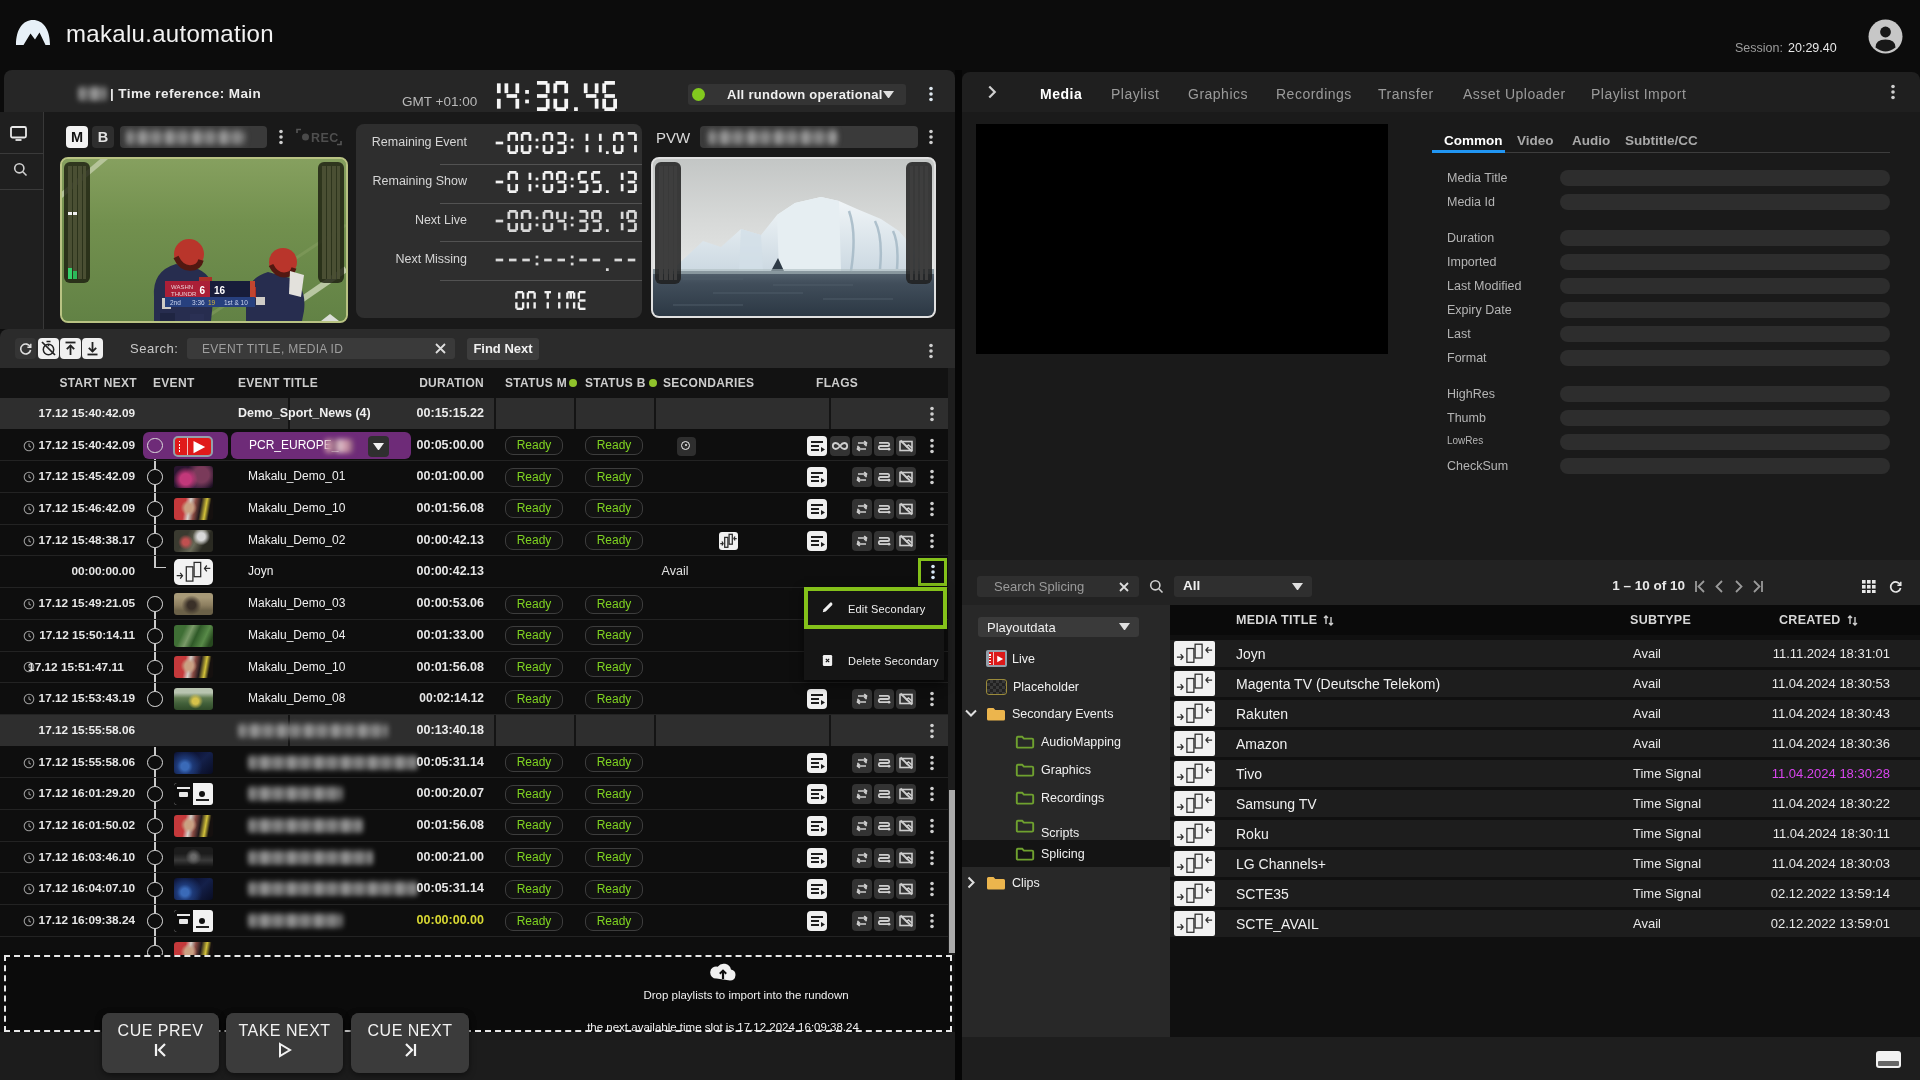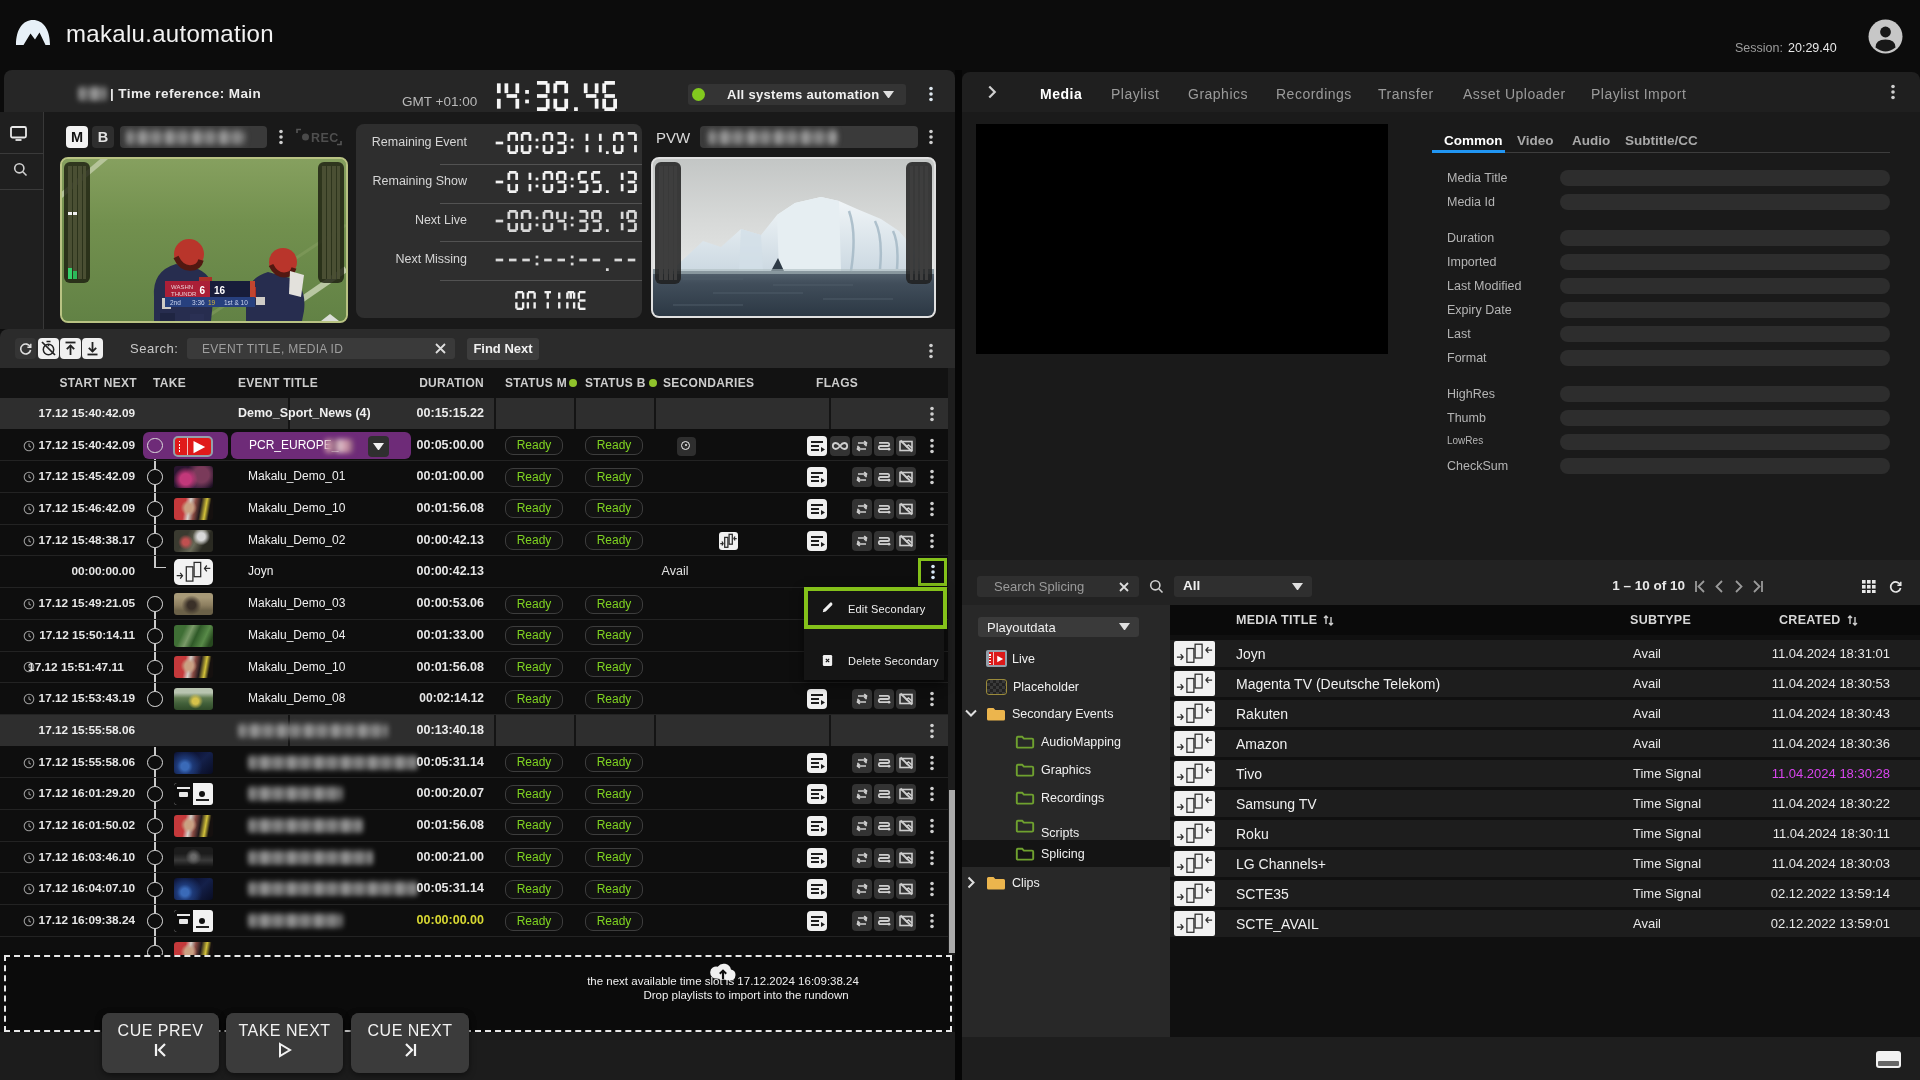--- a/index.html
+++ b/index.html
@@ -55,21 +55,21 @@
       <rect x="118.49" y="0.00" width="10.57" height="3.75"></rect>
       <rect x="116.42" y="2.33" width="3.75" height="9.86"></rect>
       <rect x="118.49" y="13.12" width="10.57" height="3.75"></rect>
       <rect x="116.42" y="17.81" width="3.75" height="9.86"></rect>
       <rect x="118.49" y="26.25" width="10.57" height="3.75"></rect>
       <rect x="127.37" y="17.81" width="3.75" height="9.86"></rect>
     </g>
   </svg>
 <div class="abs" style="left:688px;top:84px;width:218px;height:21px;background:#343434;border-radius:3px"></div>
 <div class="abs" style="left:692px;top:88px;width:13px;height:13px;border-radius:50%;background:#82c91e"></div>
-<div class="abs" style="left:727px;top:87px;font-size:13px;font-weight:bold;color:#f0f0f0;letter-spacing:0.3px">All systems automation</div>
+<div class="abs" style="left:727px;top:87px;font-size:13px;font-weight:bold;color:#f0f0f0;letter-spacing:0.3px">All rundown operational</div>
 <svg style="position:absolute;left:882.5px;top:91.15px" width="11.0" height="7">
     <path d="M0 0 H11.0 L5.5 7.699999999999999 Z" fill="#e0e0e0"></path>
   </svg>
 <svg style="position:absolute;left:927px;top:85px" width="8" height="18">
     <g fill="#dfe8f0">
       <circle cx="4" cy="3.5" r="1.8"></circle>
       <circle cx="4" cy="9" r="1.8"></circle>
       <circle cx="4" cy="14.5" r="1.8"></circle>
     </g>
   </svg>
@@ -447,21 +447,21 @@
 <div class="abs" style="left:467px;top:338px;width:72px;height:22px;background:#3d3d3d;border-radius:3px;color:#f0f0f0;font-size:13px;font-weight:bold;text-align:center;line-height:22px">Find Next</div>
 <svg style="position:absolute;left:927px;top:342px" width="8" height="18">
     <g fill="#cfcfcf">
       <circle cx="4" cy="3.5" r="1.8"></circle>
       <circle cx="4" cy="9" r="1.8"></circle>
       <circle cx="4" cy="14.5" r="1.8"></circle>
     </g>
   </svg>
 <div class="abs" style="left:0;top:368px;width:955px;height:30px;background:#121212"></div>
 <div class="abs" style="left:17px;top:376px;width:120px;text-align:right;font-size:12px;font-weight:bold;color:#cdcdcd;letter-spacing:0.3px">START NEXT</div>
-<div class="abs" style="left:153px;top:376px;font-size:12px;font-weight:bold;color:#cdcdcd;letter-spacing:0.3px">TAKE</div>
+<div class="abs" style="left:153px;top:376px;font-size:12px;font-weight:bold;color:#cdcdcd;letter-spacing:0.3px">EVENT</div>
 <div class="abs" style="left:238px;top:376px;font-size:12px;font-weight:bold;color:#cdcdcd;letter-spacing:0.3px">EVENT TITLE</div>
 <div class="abs" style="left:364px;top:376px;width:120px;text-align:right;font-size:12px;font-weight:bold;color:#cdcdcd;letter-spacing:0.3px">DURATION</div>
 <div class="abs" style="left:505px;top:376px;font-size:12px;font-weight:bold;color:#cdcdcd;letter-spacing:0.3px">STATUS M</div>
 <div class="abs" style="left:585px;top:376px;font-size:12px;font-weight:bold;color:#cdcdcd;letter-spacing:0.3px">STATUS B</div>
 <div class="abs" style="left:663px;top:376px;font-size:12px;font-weight:bold;color:#cdcdcd;letter-spacing:0.3px">SECONDARIES</div>
 <div class="abs" style="left:816px;top:376px;font-size:12px;font-weight:bold;color:#cdcdcd;letter-spacing:0.3px">FLAGS</div>
 <div class="abs" style="left:569px;top:379px;width:8px;height:8px;border-radius:50%;background:#8fc32b"></div>
 <div class="abs" style="left:649px;top:379px;width:8px;height:8px;border-radius:50%;background:#8fc32b"></div>
 <div class="abs" style="left:154.39999999999998px;top:445.5px;width:1.6px;height:121.0px;background:#c9c9c9"></div>
 <div class="abs" style="left:154.39999999999998px;top:604.0px;width:1.6px;height:95.1px;background:#c9c9c9"></div>
@@ -1225,21 +1225,21 @@
 <path d="M4.5 5.5l4 4 M8.5 5.5l-4 4" stroke="#151515" stroke-width="1.4"></path>
   </svg>
 <div class="abs" style="left:848px;top:654.5px;font-size:11px;color:#f0f0f0;letter-spacing:0.2px">Delete Secondary</div>
 <div class="abs" style="left:4px;top:955px;width:948px;height:77px;background:#0b0b0b;border:2px dashed #e8e8e8"></div>
 <svg class="abs" style="left:710px;top:962px" width="26" height="19" viewBox="0 0 26 19">
 <path d="M6.5 16.5 a6 6 0 1 1 1.2-11.8 A7.5 7.5 0 0 1 21 7.5 a5.5 5.5 0 0 1-1 10.9 Z" fill="#f0f0f0"></path>
 <path d="M13 16 V9 M9.8 11.8 L13 8.6 L16.2 11.8" stroke="#0b0b0b" stroke-width="2" fill="none"></path>
 <rect x="11.9" y="12" width="2.2" height="5" fill="#0b0b0b"></rect>
   </svg>
 <div class="abs" style="left:446px;top:989px;width:600px;text-align:center;font-size:11.5px;color:#f0f0f0">Drop playlists to import into the rundown</div>
-<div class="abs" style="left:423px;top:975px;width:600px;text-align:center;font-size:11.5px;color:#f0f0f0">the next available time slot is 17.12.2024 16:09:38.24</div>
+<div class="abs" style="left:423px;top:1021px;width:600px;text-align:center;font-size:11.5px;color:#f0f0f0">the next available time slot is 17.12.2024 16:09:38.24</div>
 <div class="abs" style="left:102px;top:1013px;width:117px;height:60px;background:#3b3b3b;border-radius:8px;box-shadow:0 2px 6px rgba(0,0,0,0.5)">
     <div style="text-align:center;margin-top:9px;font-size:16px;color:#f2f2f2;letter-spacing:0.5px">CUE PREV</div>
     <div style="text-align:center;margin-top:2px"><svg width="18" height="16" viewBox="0 0 18 16">
         <g stroke="#f2f2f2" stroke-width="2.2" fill="none">
           <path d="M4 2v12"></path>
           <path d="M13 2 L7 8 L13 14"></path>
         </g>
       </svg></div>
   </div>
 <div class="abs" style="left:226px;top:1013px;width:117px;height:60px;background:#3b3b3b;border-radius:8px;box-shadow:0 2px 6px rgba(0,0,0,0.5)">
@@ -1426,21 +1426,21 @@
 <svg width="41" height="25">
 <g fill="none" stroke="#2a2a2a" stroke-width="1.25">
 <rect x="12.9" y="7.5" width="7.0" height="13.8"></rect>
 <rect x="21.1" y="3.2" width="7.0" height="13.8"></rect>
 <path d="M2.9 16.0 h5.7 M6.6 13.2 l2.5 2.8 -2.5 2.8"></path>
 <path d="M38.1 9.0 h-5.7 M34.4 6.2 l-2.5 2.8 2.5 2.8"></path>
 </g>
     </svg></div>
 <div class="abs" style="left:1236px;top:646px;font-size:14px;color:#f0f0f0">Joyn</div>
 <div class="abs" style="left:1633px;top:646px;font-size:13px;color:#e8e8e8">Avail</div>
-<div class="abs" style="left:1756px;top:646px;width:134px;text-align:right;font-size:13px;color:#e8e8e8">11.04.2024 18:31:01</div>
+<div class="abs" style="left:1756px;top:646px;width:134px;text-align:right;font-size:13px;color:#e8e8e8">11.11.2024 18:31:01</div>
 <div class="abs" style="left:1170px;top:670px;width:750px;height:27px;background:#1d1d1d"></div>
 <div style="position:absolute;left:1174px;top:671px;width:41px;height:25px;background:#f2f2f2;border-radius:2px">
 <svg width="41" height="25">
 <g fill="none" stroke="#2a2a2a" stroke-width="1.25">
 <rect x="12.9" y="7.5" width="7.0" height="13.8"></rect>
 <rect x="21.1" y="3.2" width="7.0" height="13.8"></rect>
 <path d="M2.9 16.0 h5.7 M6.6 13.2 l2.5 2.8 -2.5 2.8"></path>
 <path d="M38.1 9.0 h-5.7 M34.4 6.2 l-2.5 2.8 2.5 2.8"></path>
 </g>
     </svg></div>

